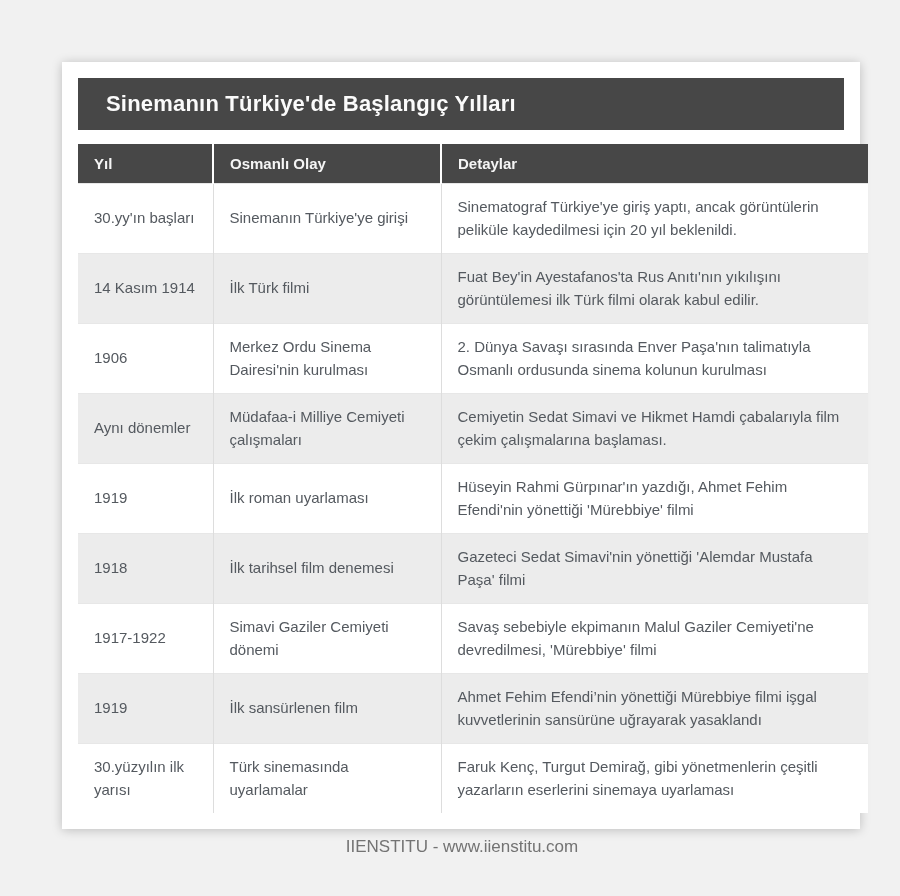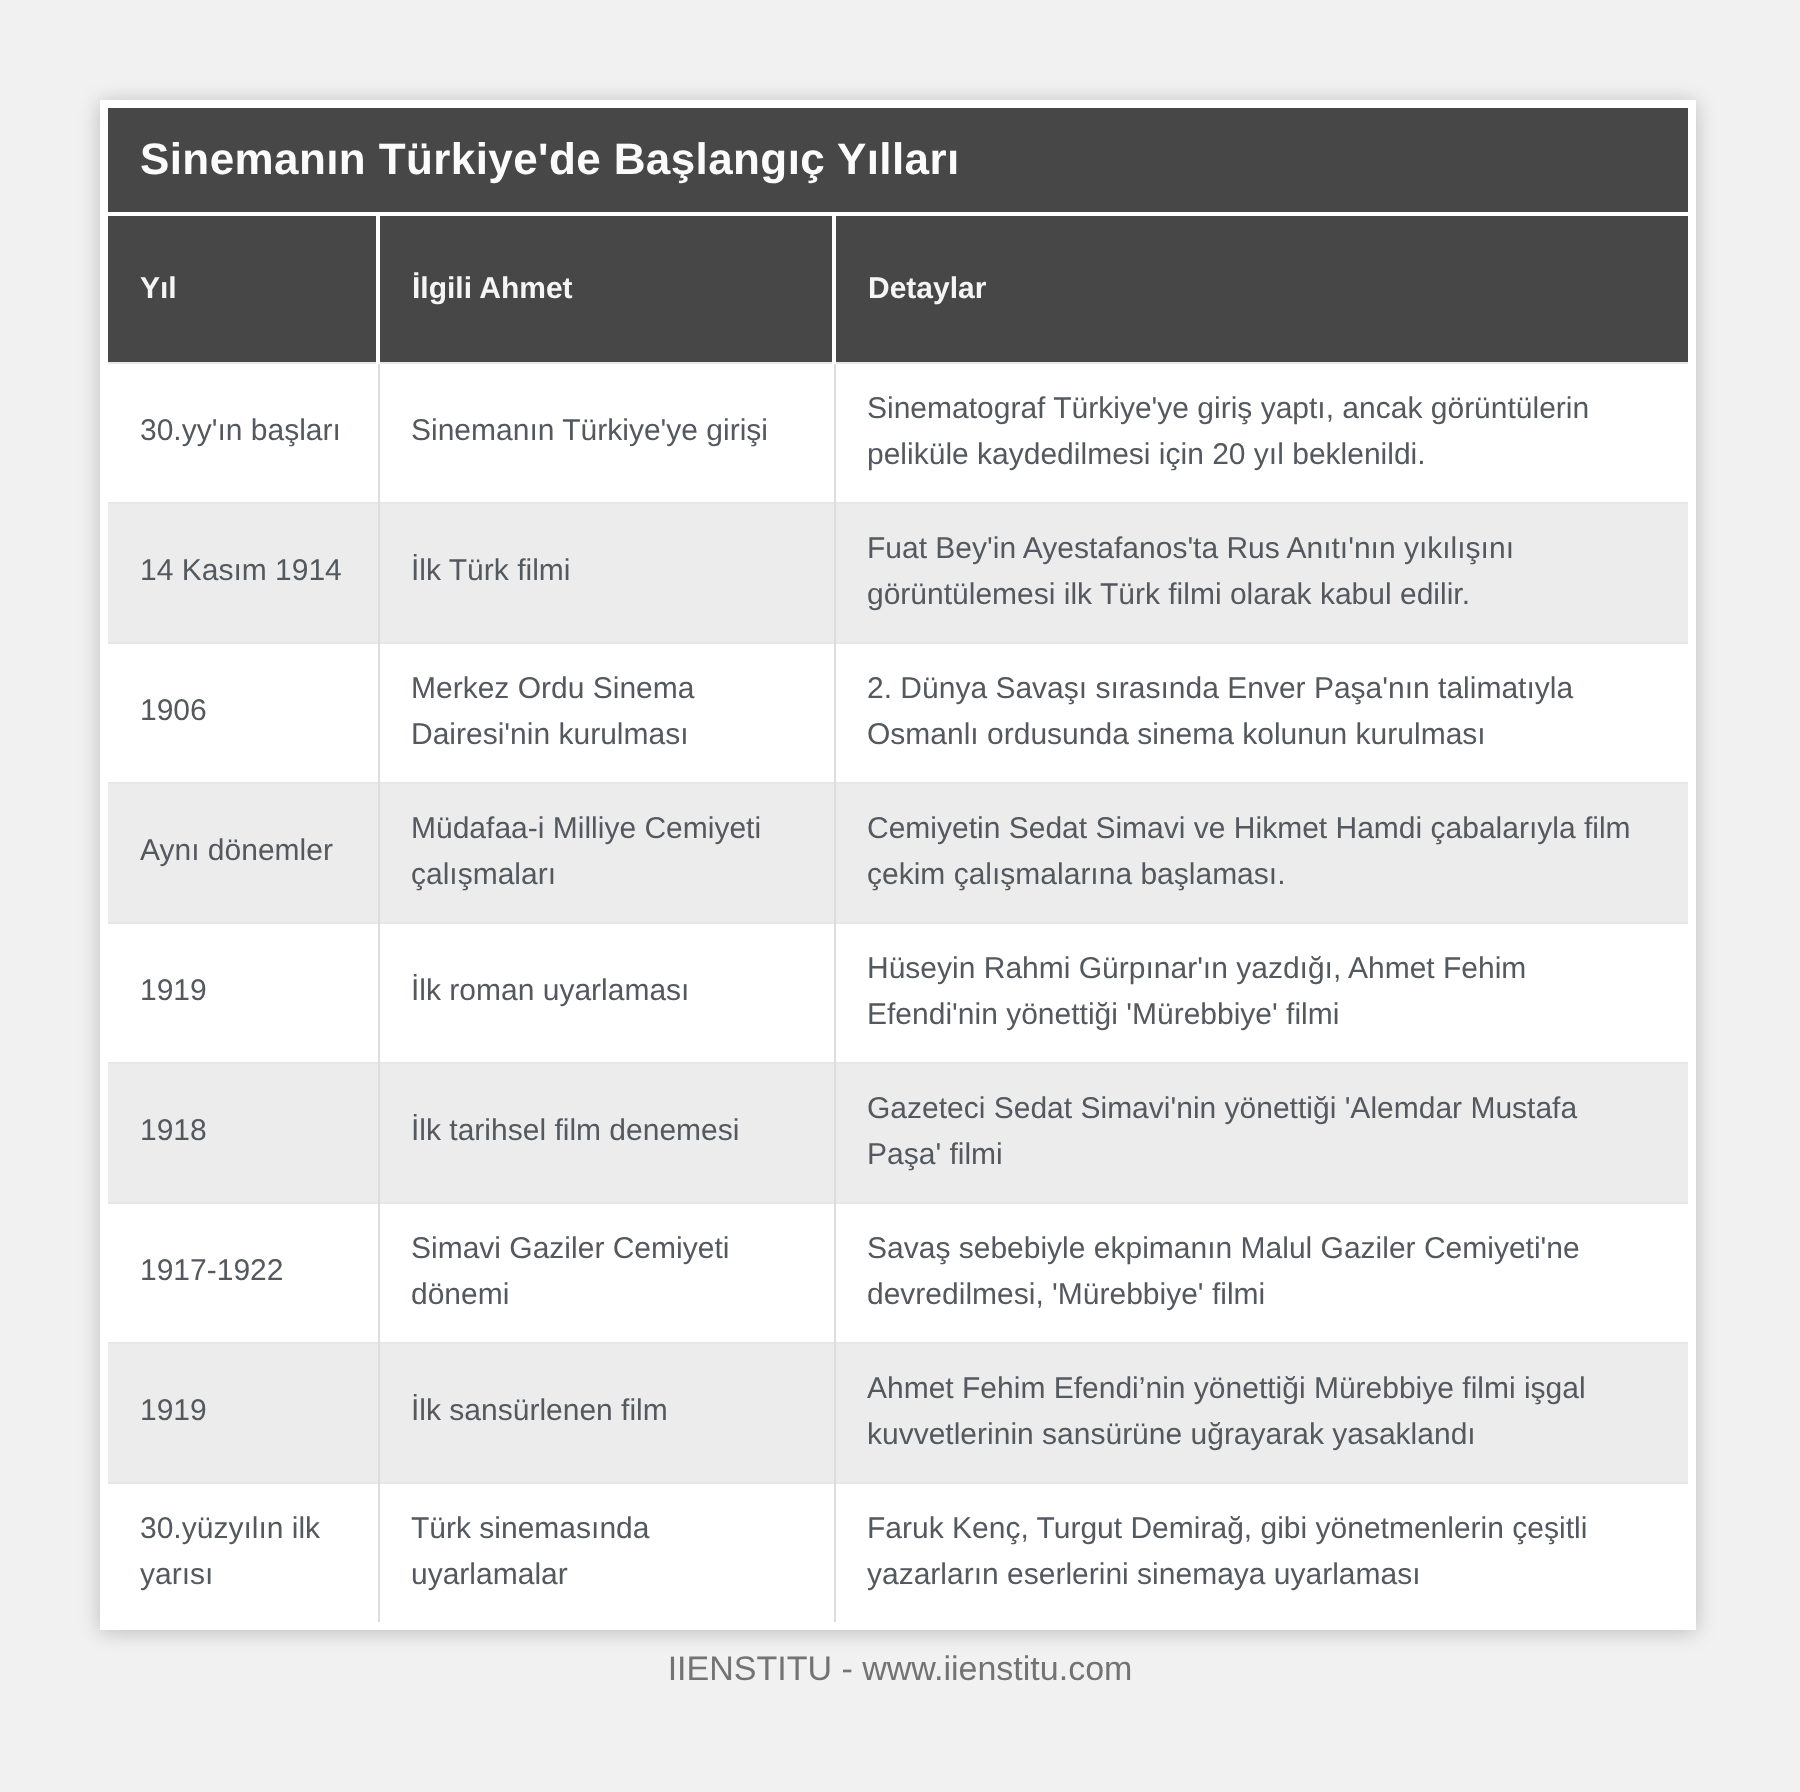--- a/index.html
+++ b/index.html
@@ -1,15 +1,15 @@
 <!DOCTYPE html>
 <html lang="tr"><head>
 <meta charset="utf-8">
 <style>
-  * { box-sizing: border-box; margin: 0; padding: 0; }
+  * { box-sizing: border-box; margin: 12px; padding: 0; }
   html, body {
     width: 900px; height: 896px;
     background: #f1f1f1;
     font-family: "Liberation Sans", sans-serif;
     overflow: hidden;
   }
   .card {
     position: absolute;
     left: 50px; top: 50px;
     width: 798px;
@@ -33,21 +33,21 @@
   }
   col.c-yil   { width: 135px; }
   col.c-olay  { width: 228px; }
   col.c-detay { width: auto;  }
   thead th {
     background: #474747;
     color: #f5f5f5;
     font-size: 15px;
     font-weight: bold;
     text-align: left;
-    padding: 28px 16px;
+    padding: 11px 16px;
     border-left: 2px solid #ffffff;
   }
   thead th:first-child { border-left: none; }
   tbody td {
     font-size: 15px;
     color: #54595f;
     line-height: 1.5;
     padding: 12px 16px;
     border-left: 1px solid #dddddd;
     border-top: 1px solid #e7e7e7;
@@ -76,21 +76,21 @@
   </div>
   <table>
     <colgroup>
       <col class="c-yil">
       <col class="c-olay">
       <col class="c-detay">
     </colgroup>
     <thead>
       <tr>
         <th>Yıl</th>
-        <th>İlgili Ahmet</th>
+        <th>Osmanlı Olay</th>
         <th>Detaylar</th>
       </tr>
     </thead>
     <tbody>
       <tr>
         <td>30.yy'ın başları</td>
         <td>Sinemanın Türkiye'ye girişi</td>
         <td>Sinematograf Türkiye'ye giriş yaptı, ancak görüntülerin peliküle kaydedilmesi için 20 yıl beklenildi.</td>
       </tr>
       <tr>

